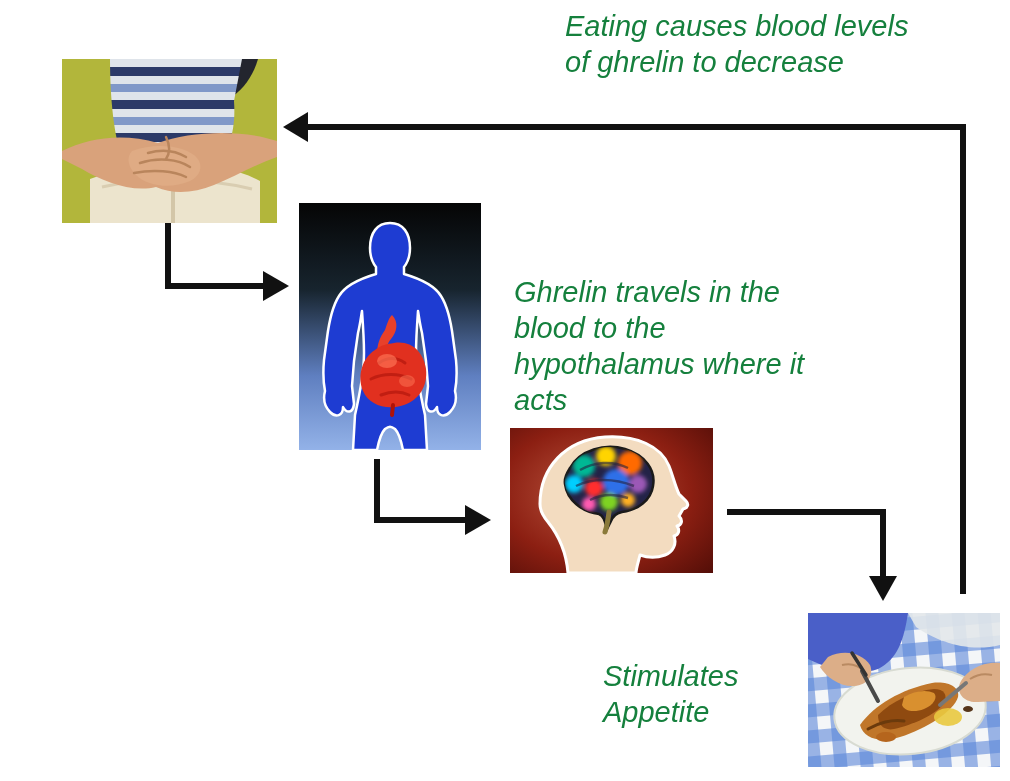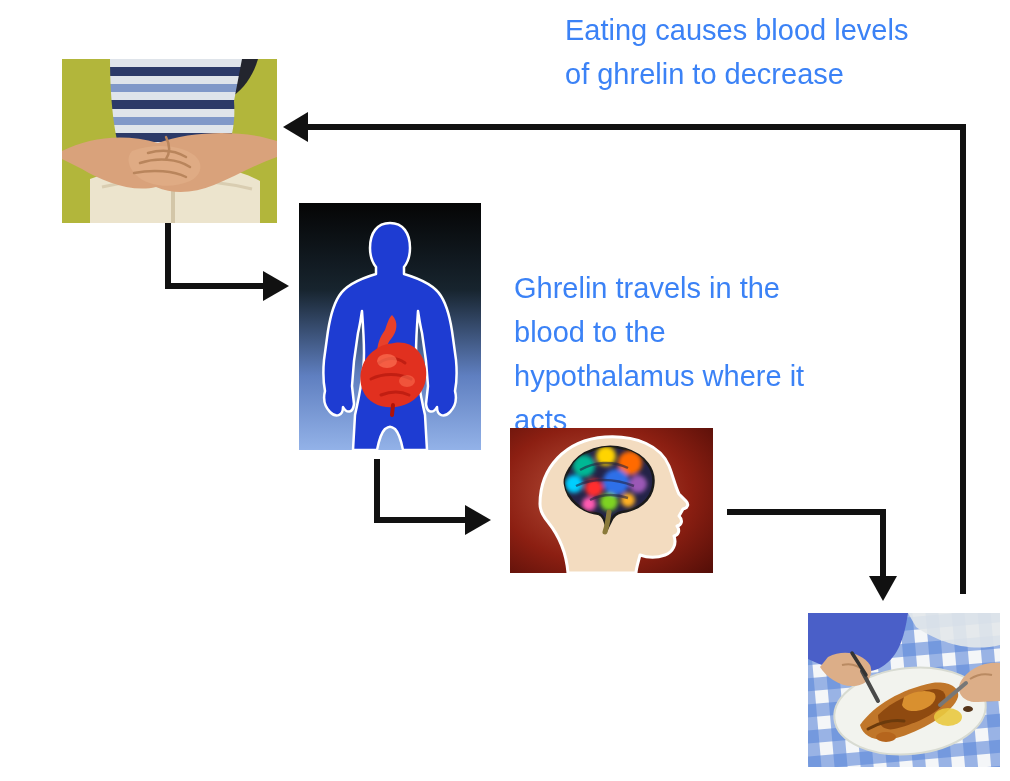--- a/index.html
+++ b/index.html
@@ -1,41 +1,43 @@
 <!DOCTYPE html>
 <html><head>
 <meta charset="utf-8">
 <style>
   html,body { margin:0; padding:0; background:#fff; }
   .canvas {
     position:relative; width:1010px; height:781px; background:#ffffff;
     font-family:"Liberation Sans", sans-serif; overflow:hidden;
   }
   .label {
-    position:absolute; color:#3b82f6; font-size:29px; line-height:44px;
-    white-space:pre-line; letter-spacing:0;
+    position:absolute; color:#15803d; font-size:29px; line-height:36px;
+    white-space:pre-line; letter-spacing:0;font-style:italic;
   }
   figure.node { position:absolute; margin:0; padding:0; }
   figure.node svg { display:block; }
   .arrow-layer { position:absolute; left:0; top:0; pointer-events:none; }
 </style>
 </head>
 <body>
 
 <div class="canvas">
 
   <div class="label" style="left:565px; top:8px; width:410px;">Eating causes blood levels
 of ghrelin to decrease</div>
 
 
-  <div class="label" style="left:514px; top:266px; width:370px;">Ghrelin travels in the
+  <div class="label" style="left:514px; top:274px; width:370px;">Ghrelin travels in the
 blood to the
 hypothalamus where it
 acts</div>
 
+  <div class="label" style="left:603px; top:658px; width:230px;">Stimulates
+Appetite</div>
 
   <figure class="node" style="left:62px; top:59px;" role="img" aria-label="Person pressing crossed hands on empty stomach">
     <svg width="215" height="164" viewBox="0 0 215 164">
       <rect x="0" y="0" width="215" height="164" fill="#b2b63b"></rect>
 
       <path d="M148,0 L196,0 C192,14 184,28 170,38 L150,28 C148,18 147,8 148,0 Z" fill="#23252e"></path>
 
       <defs>
         <clipPath id="shirtClip">
           <path d="M48,0 H180 L172,42 C174,70 168,94 150,106 C120,116 80,112 60,98 C52,78 48,40 48,0 Z"></path>

